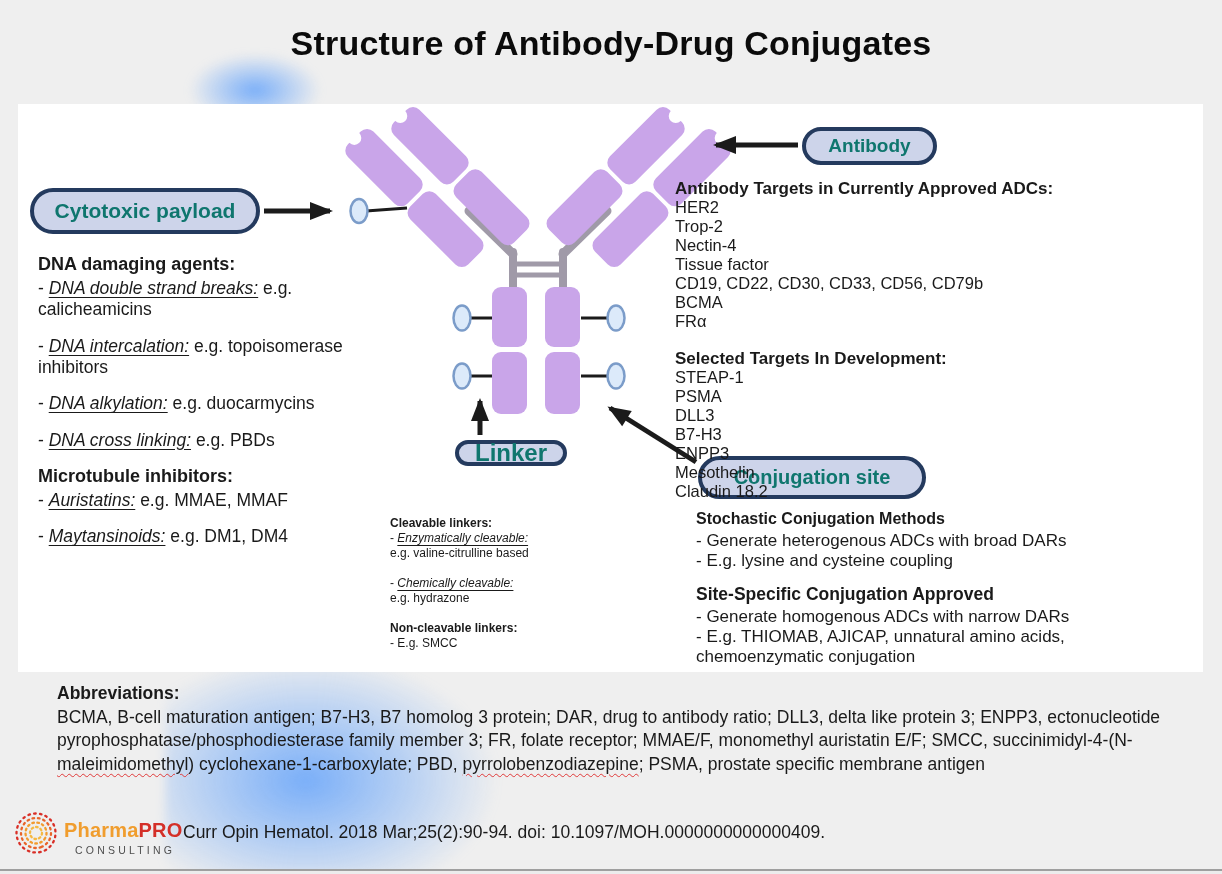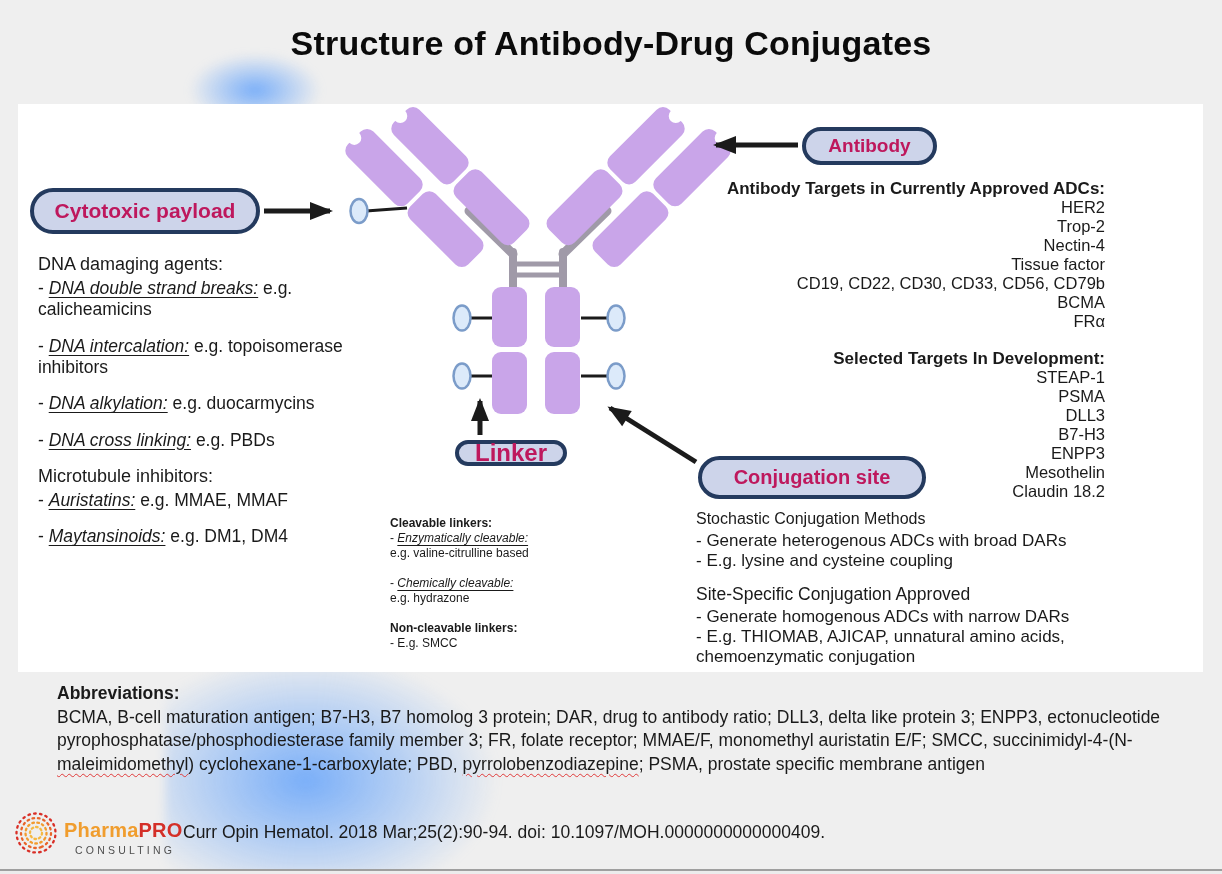--- a/index.html
+++ b/index.html
@@ -24,32 +24,32 @@
   .blob2{left:165px;top:652px;width:335px;height:222px;z-index:1;
          background:radial-gradient(ellipse at 42% 58%,var(--blob-blue) 0%,rgba(121,174,248,0) 70%);
          filter:blur(5px)}
   .title{position:absolute;left:0;top:24px;width:100%;text-align:center;z-index:2;
          font-size:34px;font-weight:800;color:#0b0b0b;letter-spacing:.2px}
   .panel{position:absolute;left:18px;top:104px;width:1185px;height:568px;background:#ffffff;z-index:2}
   .panel svg{position:absolute;left:0;top:0}
 
   .pill{position:absolute;display:flex;align-items:center;justify-content:center;
         background:var(--pill-fill);border:4px solid var(--accent-navy);border-radius:999px;
-        font-weight:bold;color:#be185d;z-index:3;white-space:nowrap}
+        font-weight:bold;color:#0f766e;z-index:3;white-space:nowrap}
   .pill-cytotoxic{left:12px;top:84px;width:230px;height:46px;font-size:21px}
   .pill-antibody{left:784px;top:23px;width:135px;height:38px;font-size:19px}
   .pill-linker{left:437px;top:336px;width:112px;height:26px;font-size:24px}
   .pill-conjugation{left:680px;top:352px;width:228px;height:43px;font-size:20px}
 
   .payload-block{position:absolute;left:20px;top:150px;width:352px;font-size:17.5px;line-height:1.22;z-index:3}
-  .bh{font-weight:normal;font-size:18px;margin-bottom:2px}
+  .bh{font-weight:bold;font-size:18px;margin-bottom:2px}
   .pitem{margin-bottom:15px}
   .iu{font-style:italic;text-decoration:underline;text-underline-offset:2.5px}
 
-  .targets-block{position:absolute;right:98px;top:75px;width:430px;text-align:right;
+  .targets-block{position:absolute;right:98px;top:75px;width:430px;text-align:left;
                  font-size:16.5px;line-height:19px;z-index:3}
   .tgt-h{font-weight:bold;font-size:17px}
   .tgt-gap{height:18px}
 
   .linker-block{position:absolute;left:372px;top:412px;width:300px;font-size:12px;line-height:1.2;z-index:3}
   .lk-h{font-weight:bold;margin-bottom:1px}
   .litem{margin-bottom:16px}
 
   .conj-block{position:absolute;left:678px;top:406px;width:488px;font-size:17px;line-height:1.17;z-index:3}
   .cj-gap{height:14px}

